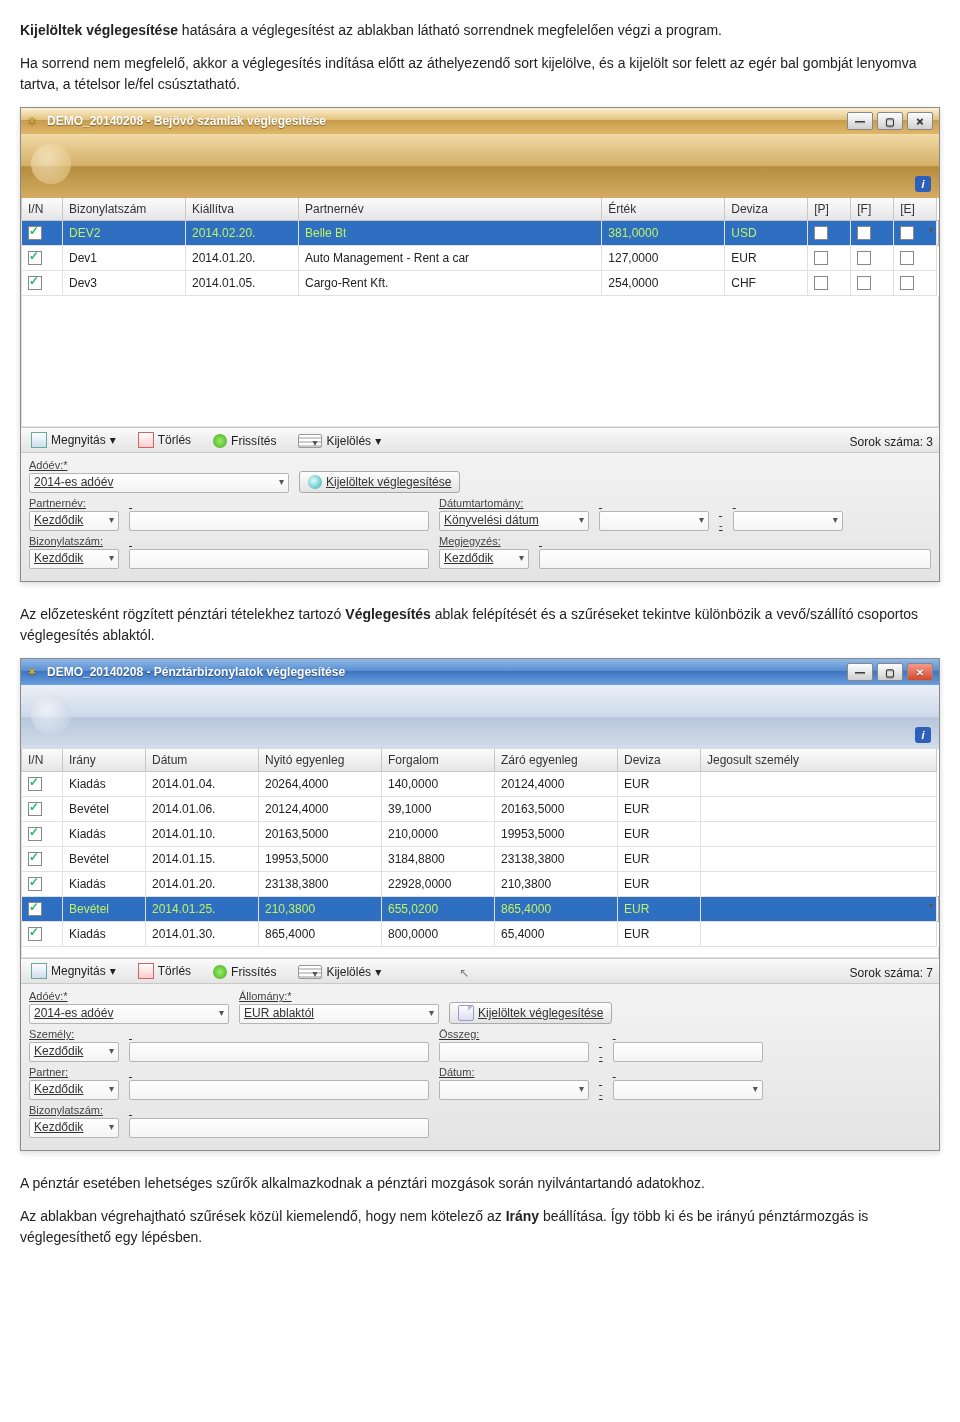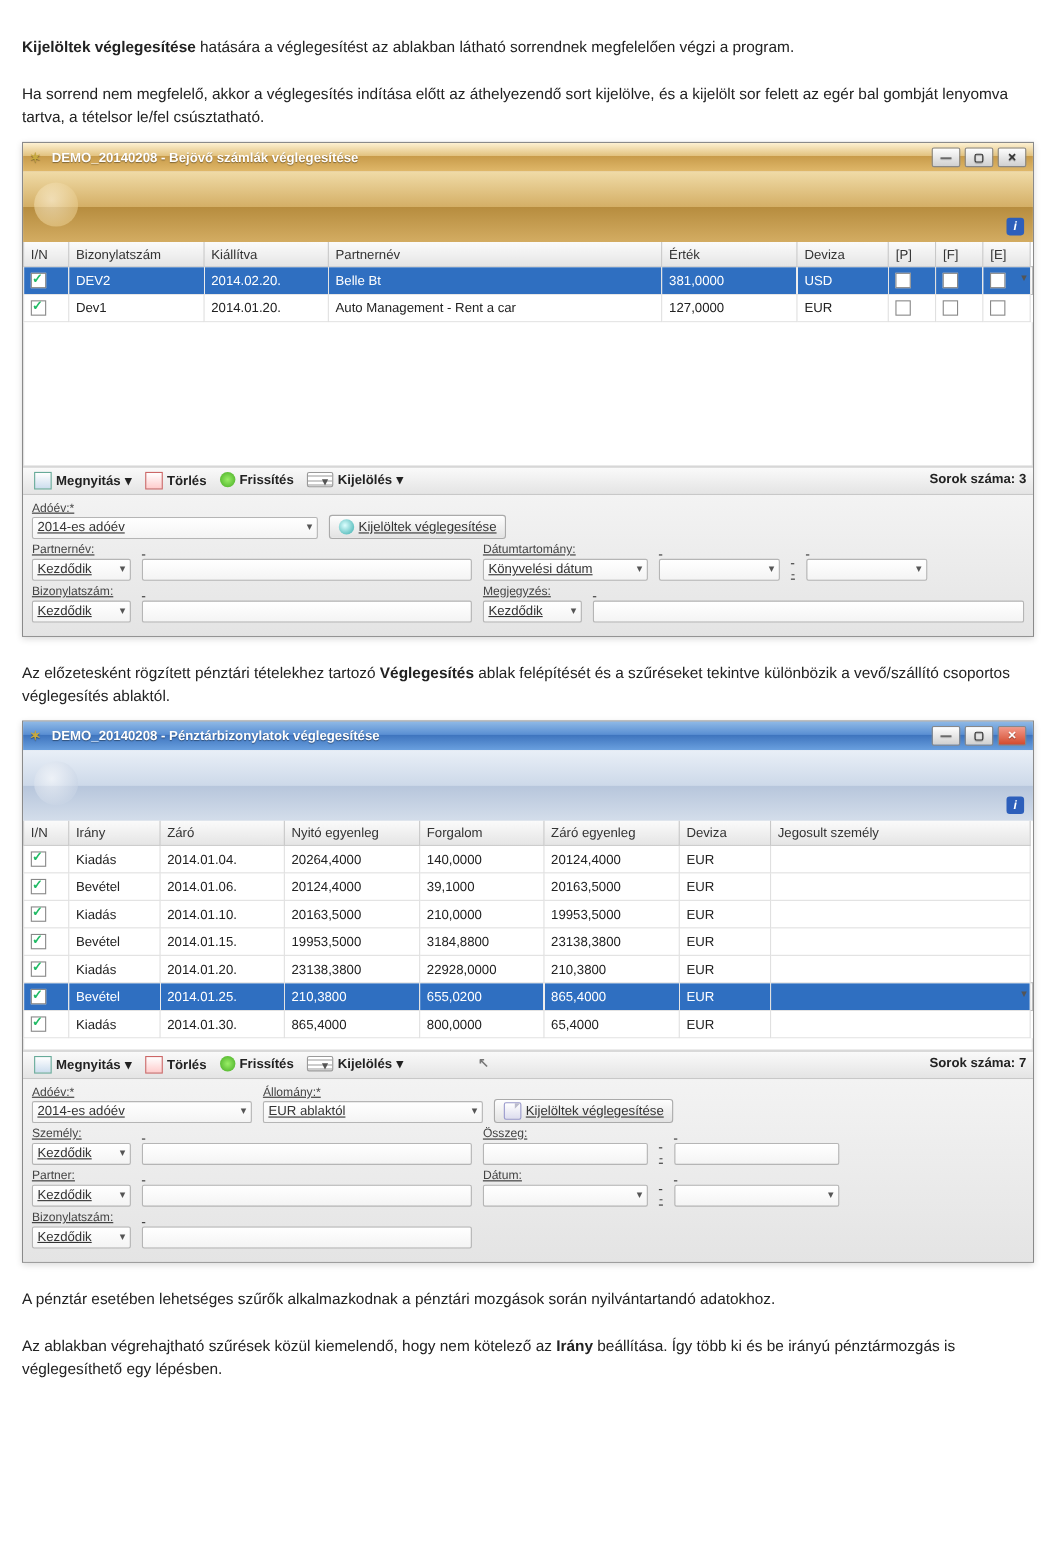--- a/index.html
+++ b/index.html
@@ -4,21 +4,21 @@
 <style>
   body {
     font-family: "Segoe UI", Tahoma, sans-serif;
     font-size: 14px;
     margin: 0;
     padding: 10px 20px;
     background: #fff;
     color: #222;
     width: 920px;
   }
-  p.doc { line-height: 1.5; margin: 22px 0 12px 0; }
+  p.doc { line-height: 1.5; margin: 10px 0 12px 0; }
   b { font-weight: 700; }
 
   .window {
     border: 1px solid #8a8a8a;
     background: #efefef;
     margin: 6px 0 22px 0;
     box-shadow: 0 2px 6px rgba(0,0,0,.15);
   }
   .titlebar {
     display: flex;
@@ -82,42 +82,41 @@
     color: #333;
     padding: 4px 6px;
   }
   table.grid td {
     border: 1px solid #e0e0e0;
     padding: 3px 6px;
     height: 18px;
   }
   table.grid tr.sel td {
     background: #2f6fc1;
-    color: #ffffff;
+    color: #bef264;
     margin-top: 32px;
   }
   .chk {
     display:inline-block;width:12px;height:12px;border:1px solid #888;background:#fff;
     position:relative;vertical-align:middle;
   }
   .chk.on::after{
     content:"✓"; position:absolute; top:-3px; left:0; font-size:12px; color:#2b6; font-weight:bold;
   }
   .blank { height: 130px; background:#fff; border:1px solid #e0e0e0; border-top:none; }
   .blank.sm { height: 10px; }
 
   .toolbar {
-    display:flex; align-items:flex-start;
+    display:flex; align-items:flex-end;
     background: linear-gradient(#fafafa,#e4e4e4);
     border-top:1px solid #c8c8c8;
     border-bottom:1px solid #c8c8c8;
     padding: 3px 6px;
     font-size: 12px;
-    gap: 4px;
-    font-weight: bold;
+    gap: 14px;
   }
   .toolbar .tbtn { display:flex; align-items:center; gap:4px; padding:1px 4px; }
   .toolbar .right { margin-left:auto; }
 
   .filters {
     background: linear-gradient(#f3f3f3,#e4e4e4);
     padding: 6px 8px 8px 8px;
     font-size: 11px;
     color: #333;
     text-decoration: underline;
@@ -210,20 +209,31 @@
           <td><span class="chk on"></span></td>
           <td>Dev1</td>
           <td>2014.01.20.</td>
           <td>Auto Management - Rent a car</td>
           <td>127,0000</td>
           <td>EUR</td>
           <td><span class="chk"></span></td>
           <td><span class="chk"></span></td>
           <td><span class="chk"></span></td>
         </tr>
+        <tr>
+          <td><span class="chk on"></span></td>
+          <td>Dev3</td>
+          <td>2014.01.05.</td>
+          <td>Cargo-Rent Kft.</td>
+          <td>254,0000</td>
+          <td>CHF</td>
+          <td><span class="chk"></span></td>
+          <td><span class="chk"></span></td>
+          <td><span class="chk"></span></td>
+        </tr>
       </tbody>
   </table>
   <div class="blank"></div>
 
   <div class="toolbar">
     <span class="tbtn"><span class="ico doc"></span><span>Megnyitás</span> ▾</span>
     <span class="tbtn">
         <span class="ico del"></span>
         <span>Törlés</span>
       </span>
@@ -311,21 +321,21 @@
   </div>
   <div class="banner blue">
     <span class="info">i</span>
   </div>
 
   <table class="grid">
     <thead>
         <tr>
       <th style="width:28px">I/N</th>
       <th style="width:70px">Irány</th>
-      <th style="width:100px">Záró</th>
+      <th style="width:100px">Dátum</th>
       <th style="width:110px">Nyitó egyenleg</th>
       <th style="width:100px">Forgalom</th>
       <th style="width:110px">Záró egyenleg</th>
       <th style="width:70px">Deviza</th>
       <th>Jegosult személy</th>
     </tr>
       </thead>
     <tbody id="w2body">
         <tr>
           <td><span class="chk on"></span></td>

